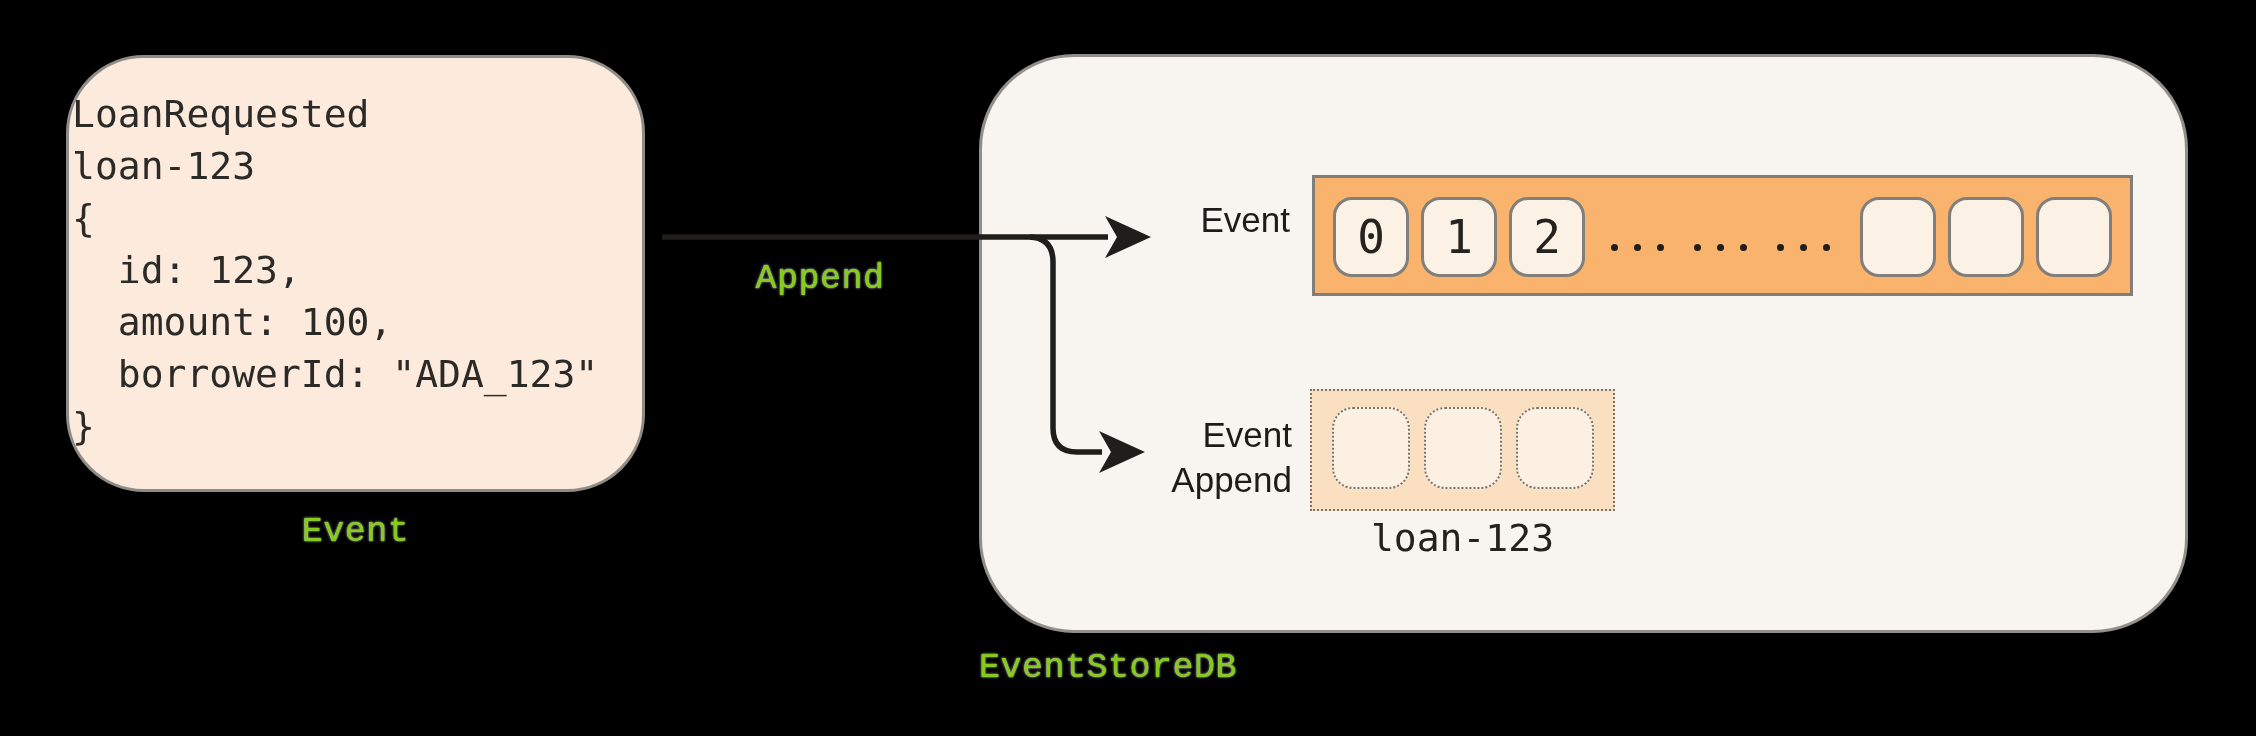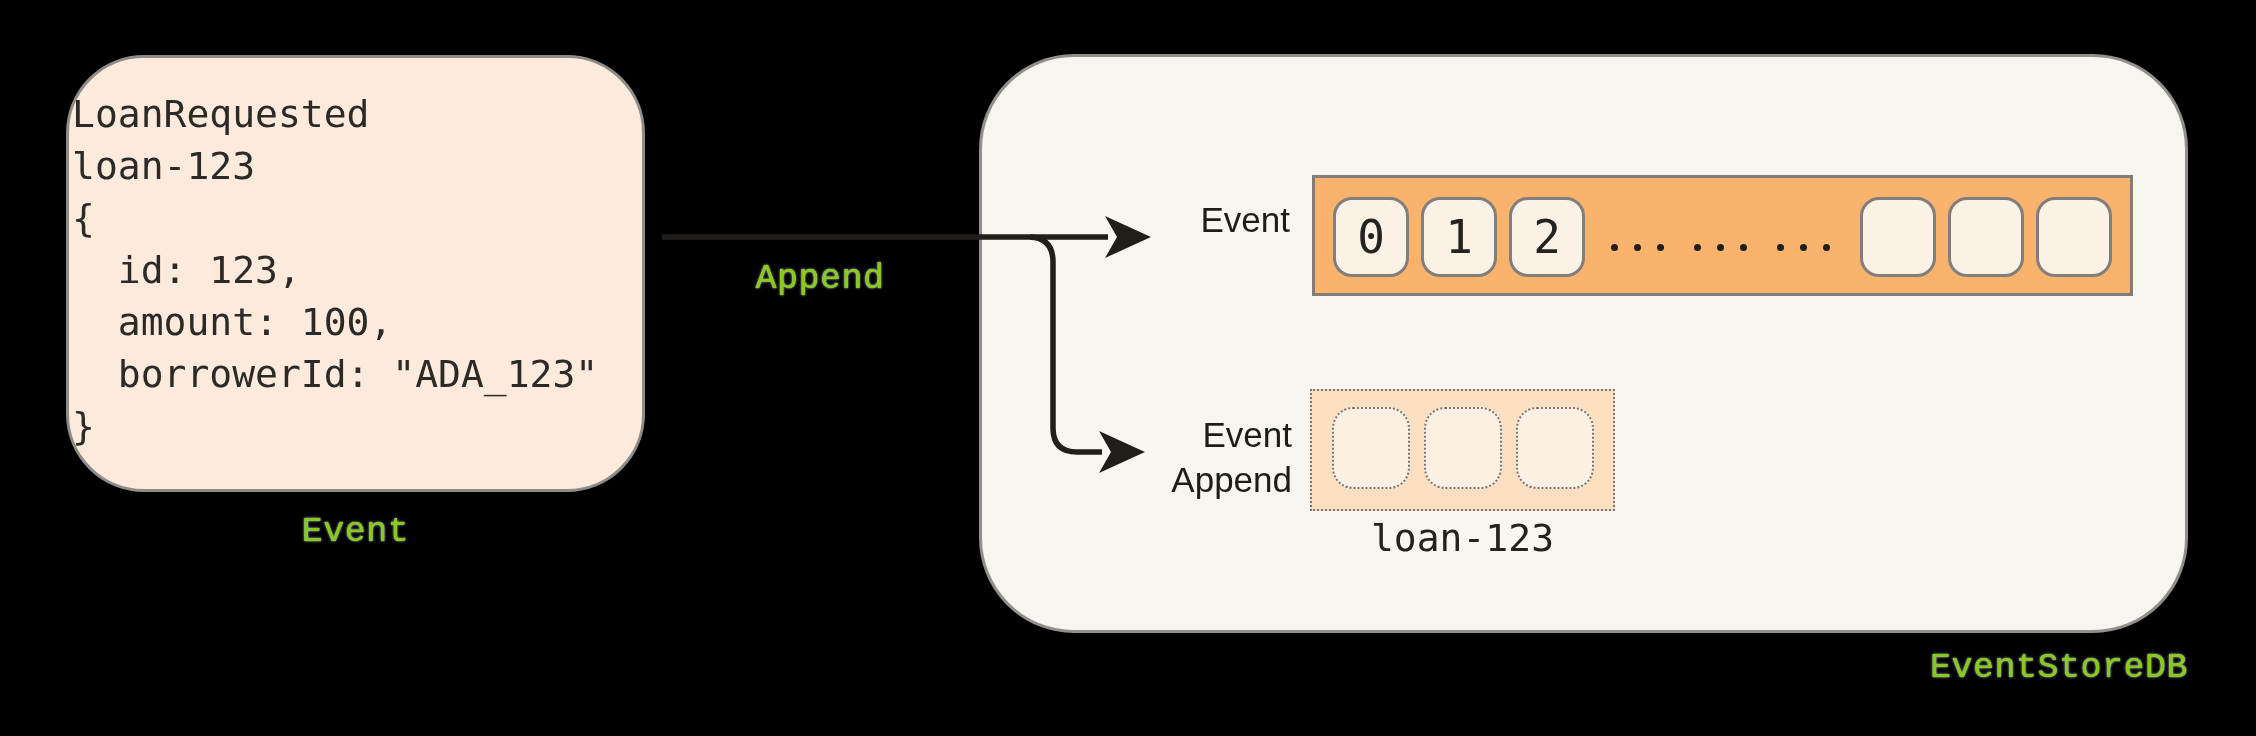--- a/index.html
+++ b/index.html
@@ -10,21 +10,21 @@
       background:#fceadd;border:3px solid #8f8c88;border-radius:78px;box-sizing:border-box;}
   .event-card pre{margin:0;padding:30px 0 0 3px;font-family:"DejaVu Sans Mono",monospace;
       font-size:38px;line-height:52px;color:#2b2a26;white-space:pre;}
   .outer-label{position:absolute;color:#84cc16;font-size:35px;letter-spacing:0.5px;
       text-shadow:0 0 3px rgba(205,205,205,0.85),0 0 1px rgba(230,230,230,0.9);font-family:Liberation Mono, monospace;}
   .event-card-label{left:66px;top:512px;width:579px;text-align:center;}
   .append-label{left:700px;top:259px;width:240px;text-align:center;}
   
   .db-box{position:absolute;left:979px;top:54px;width:1209px;height:579px;
       background:#f8f4ef;border:3px solid #928f8b;border-radius:95px;box-sizing:border-box;}
-  .db-label{left:979px;top:648px;width:1209px;text-align:right;}
+  .db-label{left:979px;top:648px;width:1209px;text-align:left;}
   
   .side-label{position:absolute;text-align:right;color:#1d1c19;font-size:35px;line-height:45px;}
   .log-label{left:1040px;top:197px;width:250px;}
   .stream-label{left:1040px;top:412px;width:252px;}
   
   .log-bar{position:absolute;left:1312px;top:175px;width:821px;height:121px;
       background:#f9b36c;border:3px solid #807e7b;box-sizing:border-box;}
   .cell{width:76px;height:80px;border-radius:19px;box-sizing:border-box;
       background:#fcf1e5;border:3px solid #817f7c;display:flex;align-items:center;justify-content:center;
       font-family:"DejaVu Sans Mono",monospace;font-size:46px;color:#24231f;}

